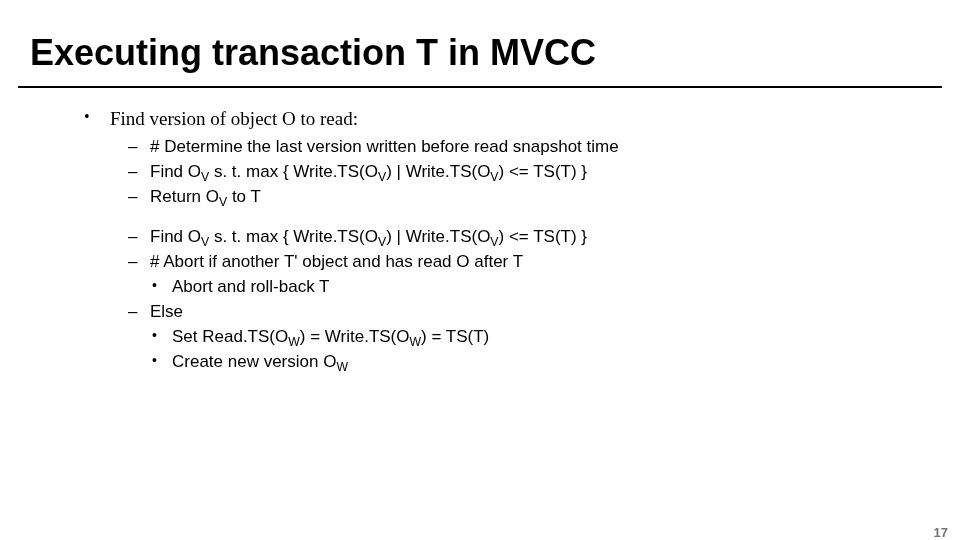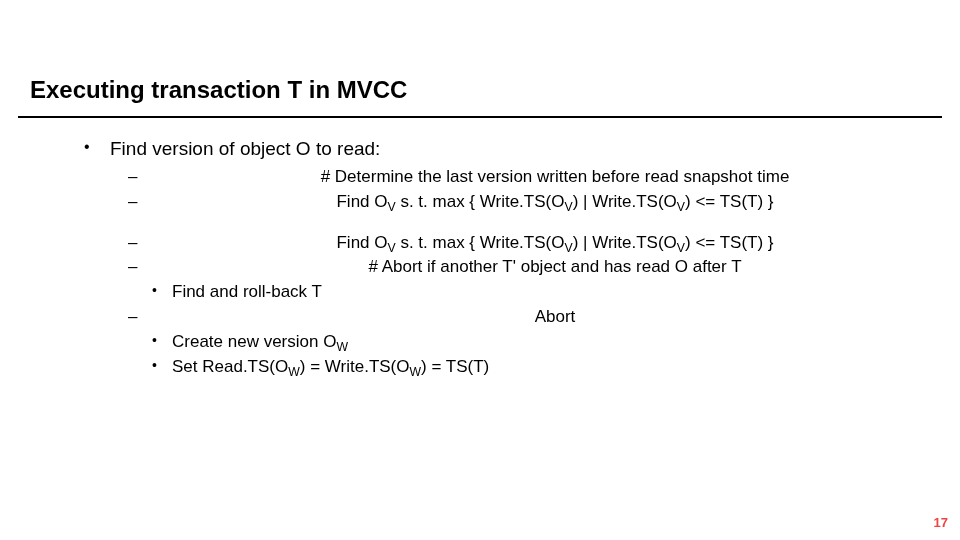--- a/index.html
+++ b/index.html
@@ -6,55 +6,54 @@
   body {
     width: 960px;
     height: 540px;
     background: #ffffff;
     font-family: Arial, Helvetica, sans-serif;
     color: #000;
     position: relative;
     overflow: hidden;
   }
   .title {
-    font-size: 24px;
+    font-size: 36px;
     font-weight: bold;
     padding: 32px 0 8px 30px;
-    margin-top: 44px;
   }
   .underline {
     border-bottom: 2px solid #000;
     margin: 4px 18px 0 18px;
   }
   .content {
     padding: 18px 0 0 80px;
     font-size: 19px;
     line-height: 1.35;
   }
   .l1 {
     position: relative;
     padding-left: 30px;
     margin-bottom: 4px;
+    font-family: Liberation Serif, serif;
   }
   .l1::before {
     content: "•";
     position: absolute;
     left: 4px;
     top: 0;
     font-size: 16px;
   }
   .l2-group {
     padding-left: 48px;
     font-size: 17px;
   }
   .l2 {
     position: relative;
     padding-left: 22px;
     margin-bottom: 2px;
-    text-align: center;
   }
   .l2::before {
     content: "–";
     position: absolute;
     left: 0;
     top: 0;
   }
   .l3-group {
     padding-left: 22px;
   }
@@ -68,50 +67,51 @@
     position: absolute;
     left: 2px;
     top: 0;
     font-size: 14px;
   }
   .gap { height: 16px; }
   sub { font-size: 0.72em; vertical-align: sub; line-height: 0; }
   .pagenum {
     position: absolute;
     right: 12px;
-    bottom: 10px;
+    bottom: 0;
     font-size: 13px;
     font-weight: bold;
-    color: #ef4444;
+    color: #737373;
   }
 </style>
 </head>
 <body>
 
 <div class="title">Executing transaction T in MVCC</div>
 <div class="underline"></div>
 
 <div class="content">
 
   <div class="l1">Find version of object O to read:</div>
   <div class="l2-group">
     <div class="l2"># Determine the last version written before read snapshot time</div>
     <div class="l2">Find O<sub>V</sub>  s. t.  max { Write.TS(O<sub>V</sub>) | Write.TS(O<sub>V</sub>) &lt;= TS(T) }</div>
+    <div class="l2">Return O<sub>V</sub> to T</div>
   </div>
 
   <div class="gap"></div>
 
   <div class="l2-group">
     <div class="l2">Find  O<sub>V</sub>  s. t.  max { Write.TS(O<sub>V</sub>) | Write.TS(O<sub>V</sub>) &lt;= TS(T) }</div>
     <div class="l2"># Abort if another T' object and has read O after T</div>
     <div class="l3-group">
-      <div class="l3">Find and roll-back T</div>
+      <div class="l3">Abort and roll-back T</div>
     </div>
-    <div class="l2">Abort</div>
+    <div class="l2">Else</div>
     <div class="l3-group">
+      <div class="l3">Set Read.TS(O<sub>W</sub>) = Write.TS(O<sub>W</sub>) = TS(T)</div>
       <div class="l3">Create new version O<sub>W</sub></div>
-      <div class="l3">Set Read.TS(O<sub>W</sub>) = Write.TS(O<sub>W</sub>) = TS(T)</div>
     </div>
   </div>
 
 </div>
 
 <div class="pagenum">17</div>
 
 </body></html>

